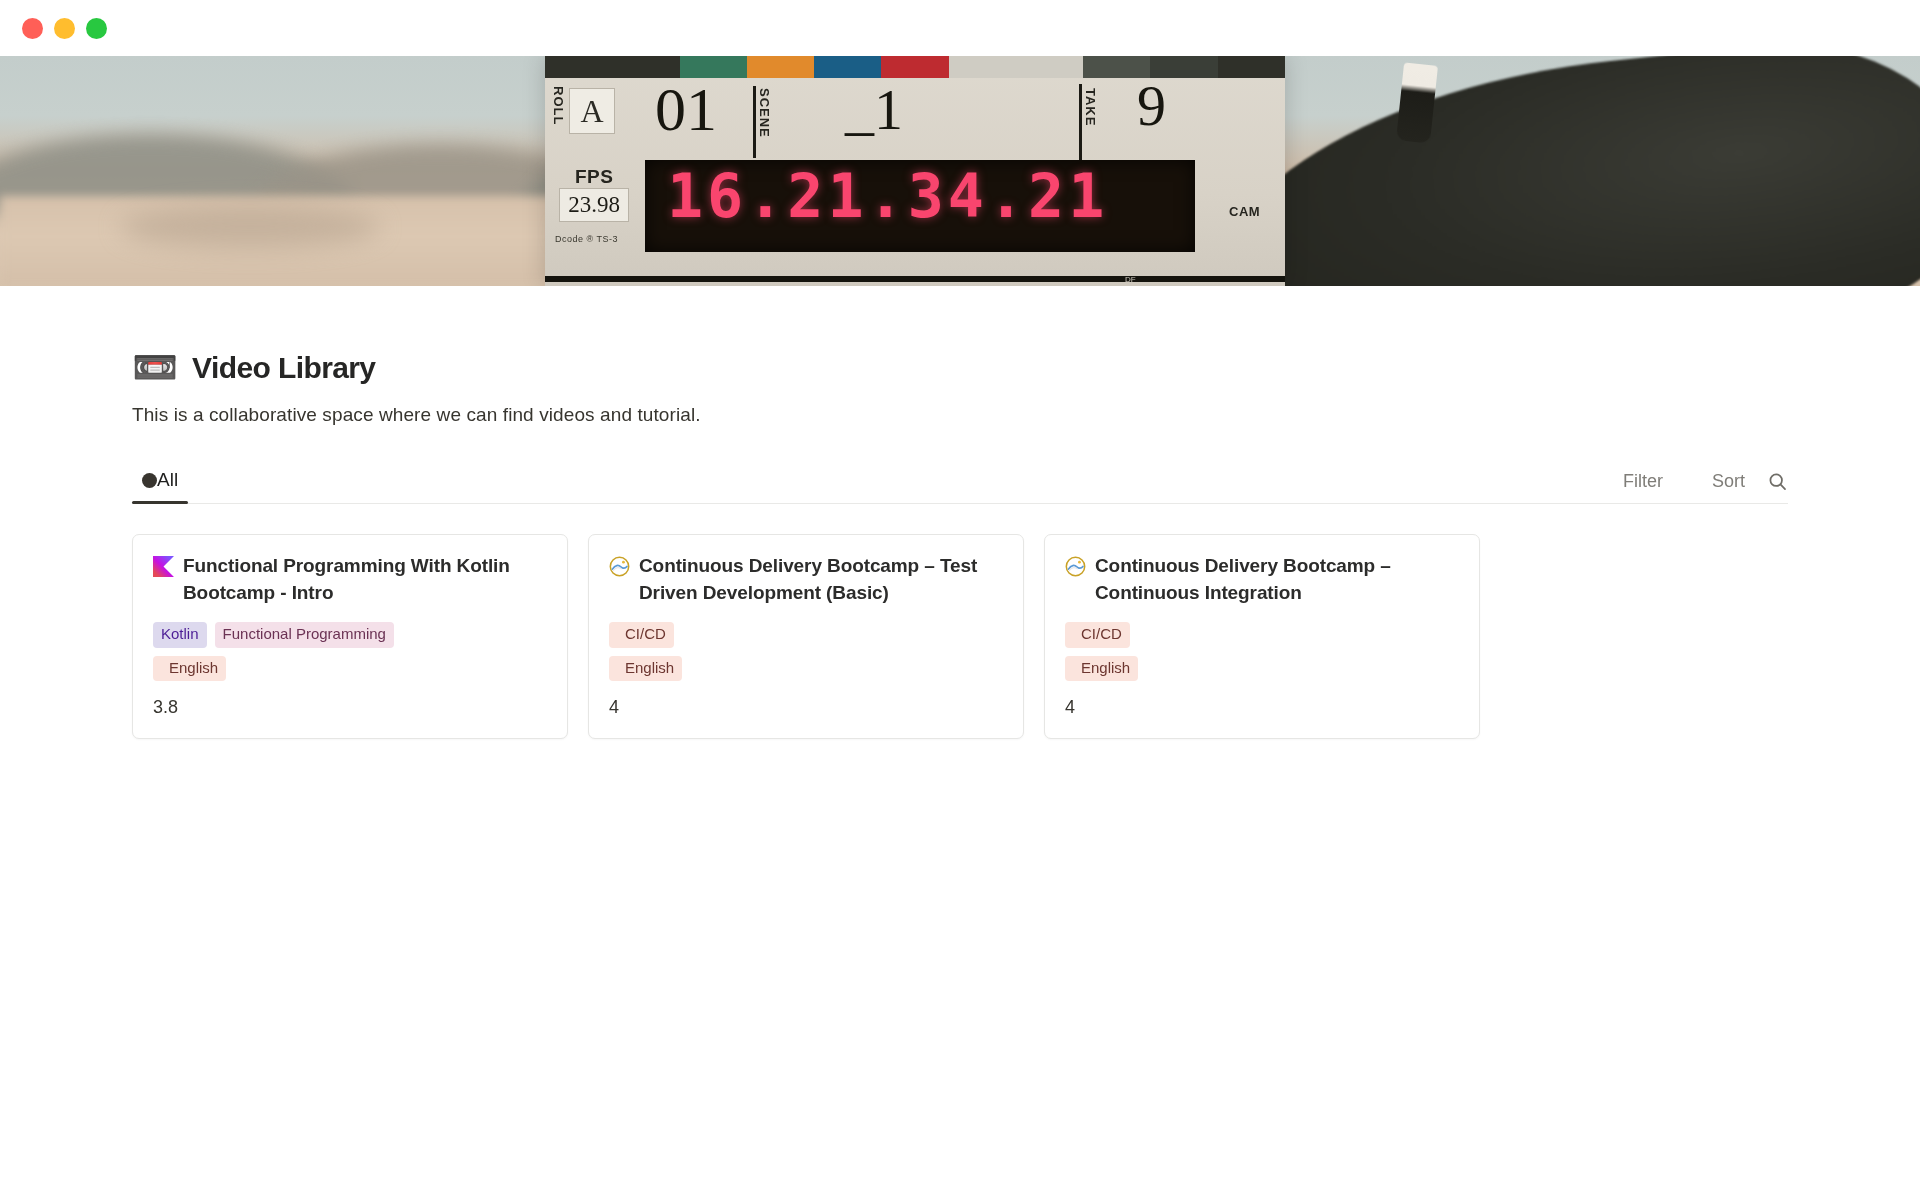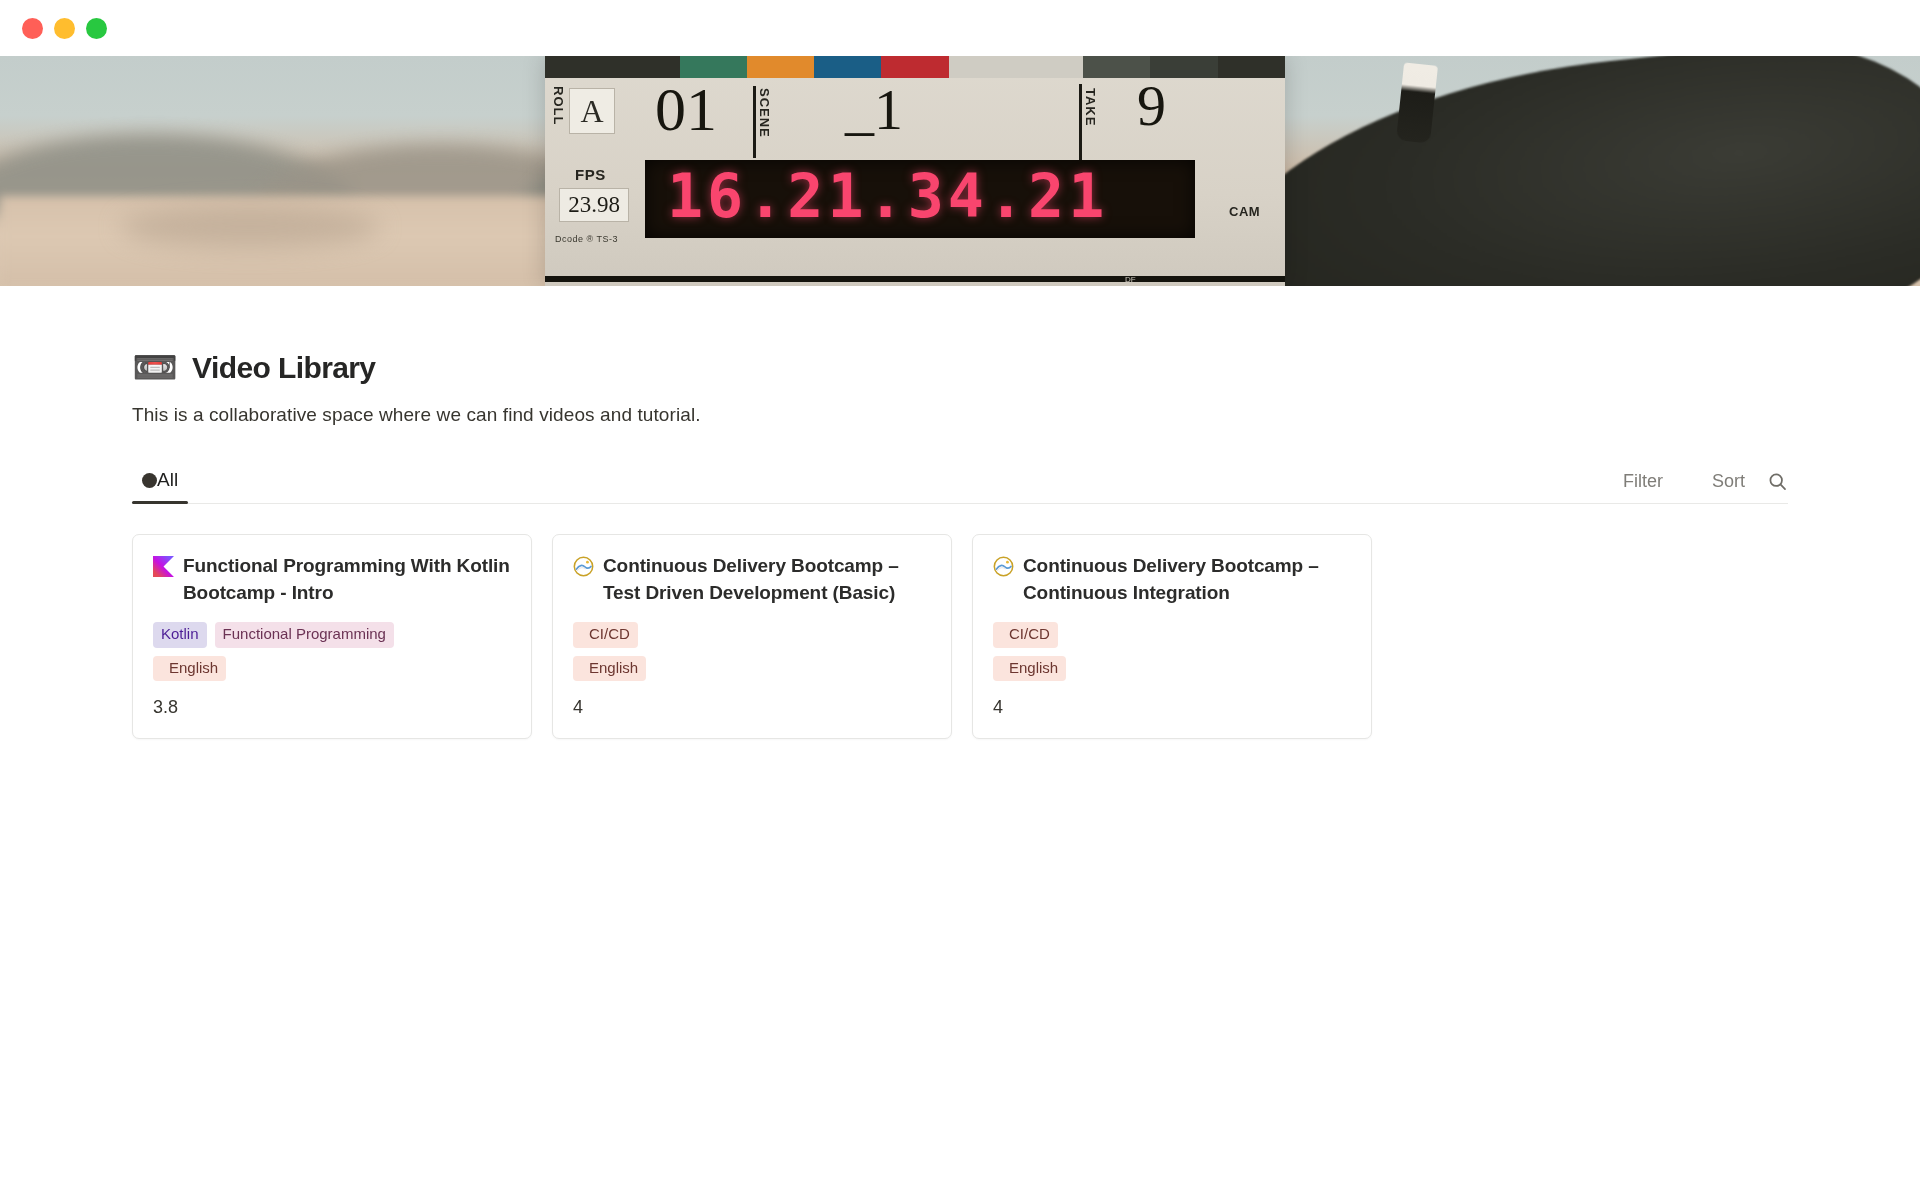--- a/index.html
+++ b/index.html
@@ -130,21 +130,21 @@
     position: absolute;
     font-family: "Liberation Serif", serif;
     color: #17160f;
     font-weight: 400;
   }
   .divider-v {
     position: absolute;
     width: 3px; background: #1b1a14;
   }
   .fps-label {
-    position: absolute; font-size: 15px; font-weight: 700; color: #26251f;
+    position: absolute; font-size: 19px; font-weight: 700; color: #26251f;
     letter-spacing: .5px;
   }
   .fps-box {
     position: absolute;
     width: 70px; height: 34px;
     background: #eeebe3; border: 1px solid #b9b3a7;
     display: flex; align-items: center; justify-content: center;
     font-family: "Liberation Serif", serif;
     font-size: 23px; color: #1d1c16;
   }
@@ -255,21 +255,21 @@
   .searchbtn { display: flex; align-items: center; cursor: pointer; }
 
   
   .cards {
     display: flex;
     gap: 20px;
     margin-top: 30px;
     flex-wrap: wrap;
   }
   .card {
-    width: 400px;
+    width: 436px;
     min-height: 192px;
     border: 1px solid #e6e6e4;
     border-radius: 7px;
     background: #ffffff;
     padding: 18px 20px 20px 20px;
     box-shadow: 0 1px 2px rgba(15,15,15,.035);
     cursor: pointer;
     display: flex;
     flex-direction: column;
   }
@@ -353,21 +353,21 @@
       <span class="divider-v" style="left:534px; top:6px; height:78px;"></span>
       <span class="vlabel" style="left:538px; top:10px;">TAKE</span>
       <span class="hand-num" style="left:592px; top:-6px; font-size:58px;">9</span>
 
       <span class="fps-label" style="left:30px; top:88px;">FPS</span>
       <span class="fps-box" style="left:14px; top:110px;">23.98</span>
       <span class="dcode" style="left:10px; top:156px;">Dcode ®   TS-3</span>
 
       <span class="cam-label" style="left:684px; top:88px;margin-top:38px;">CAM</span>
 
-      <div class="tc-window" style="left:100px; top:82px; width:550px; height:78px;">
+      <div class="tc-window" style="left:100px; top:82px; width:550px; height:92px;">
         <span class="tc-digits">16.21.34.21</span>
       </div>
 
       <span class="slate-bottombar"></span>
       <span style="position:absolute; left:580px; bottom:2px; font-size:8px; color:#cfcabf;">DF</span>
     </div>
   </div>
 </div>
 
 <div class="page">

